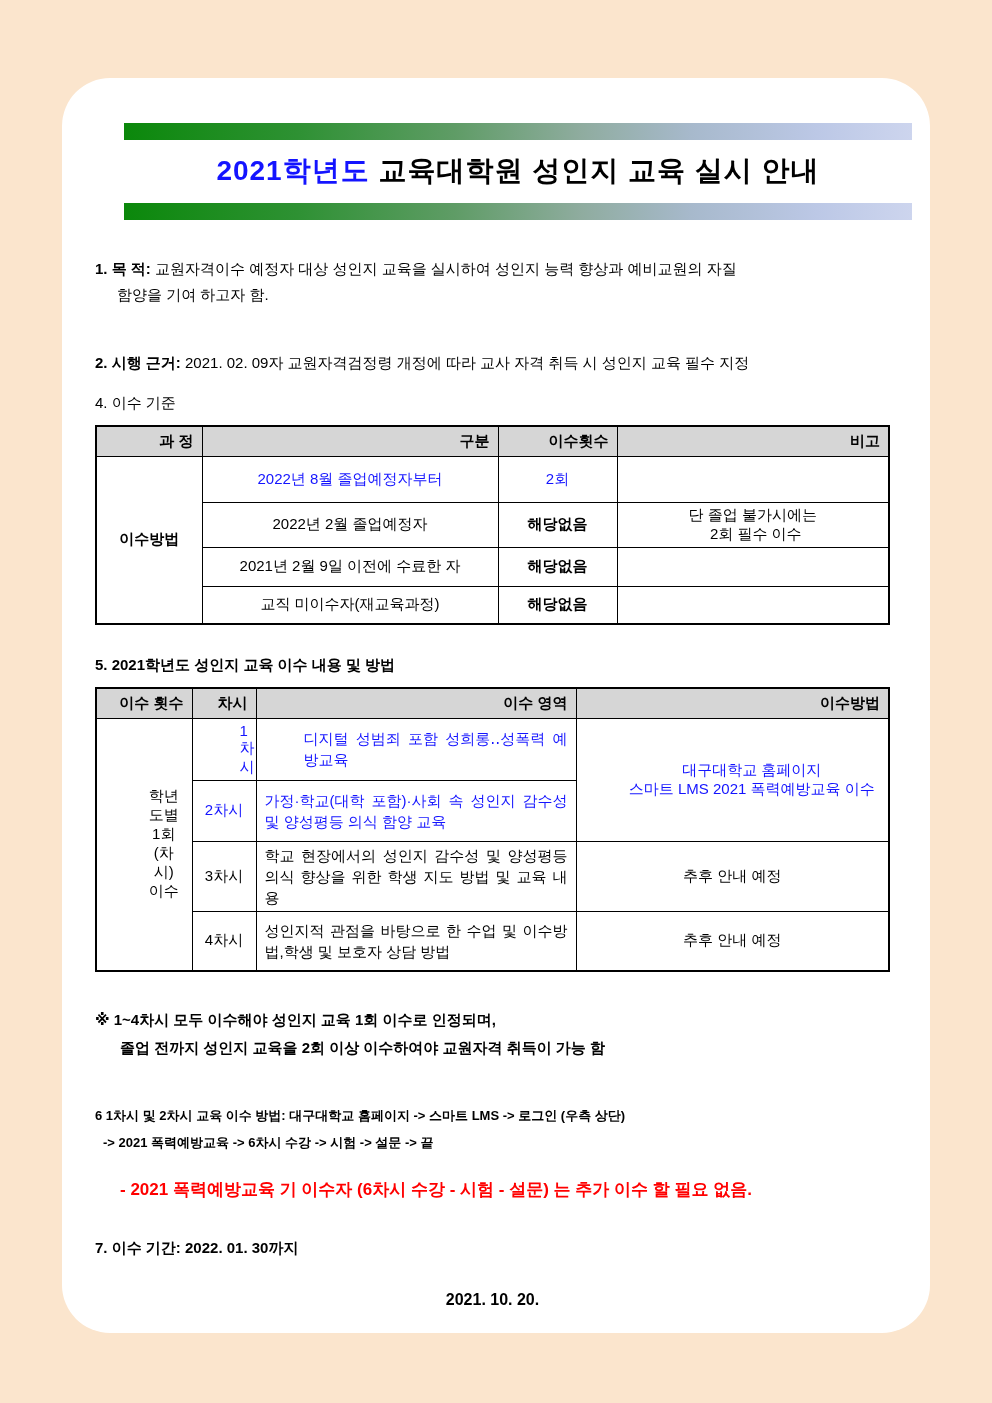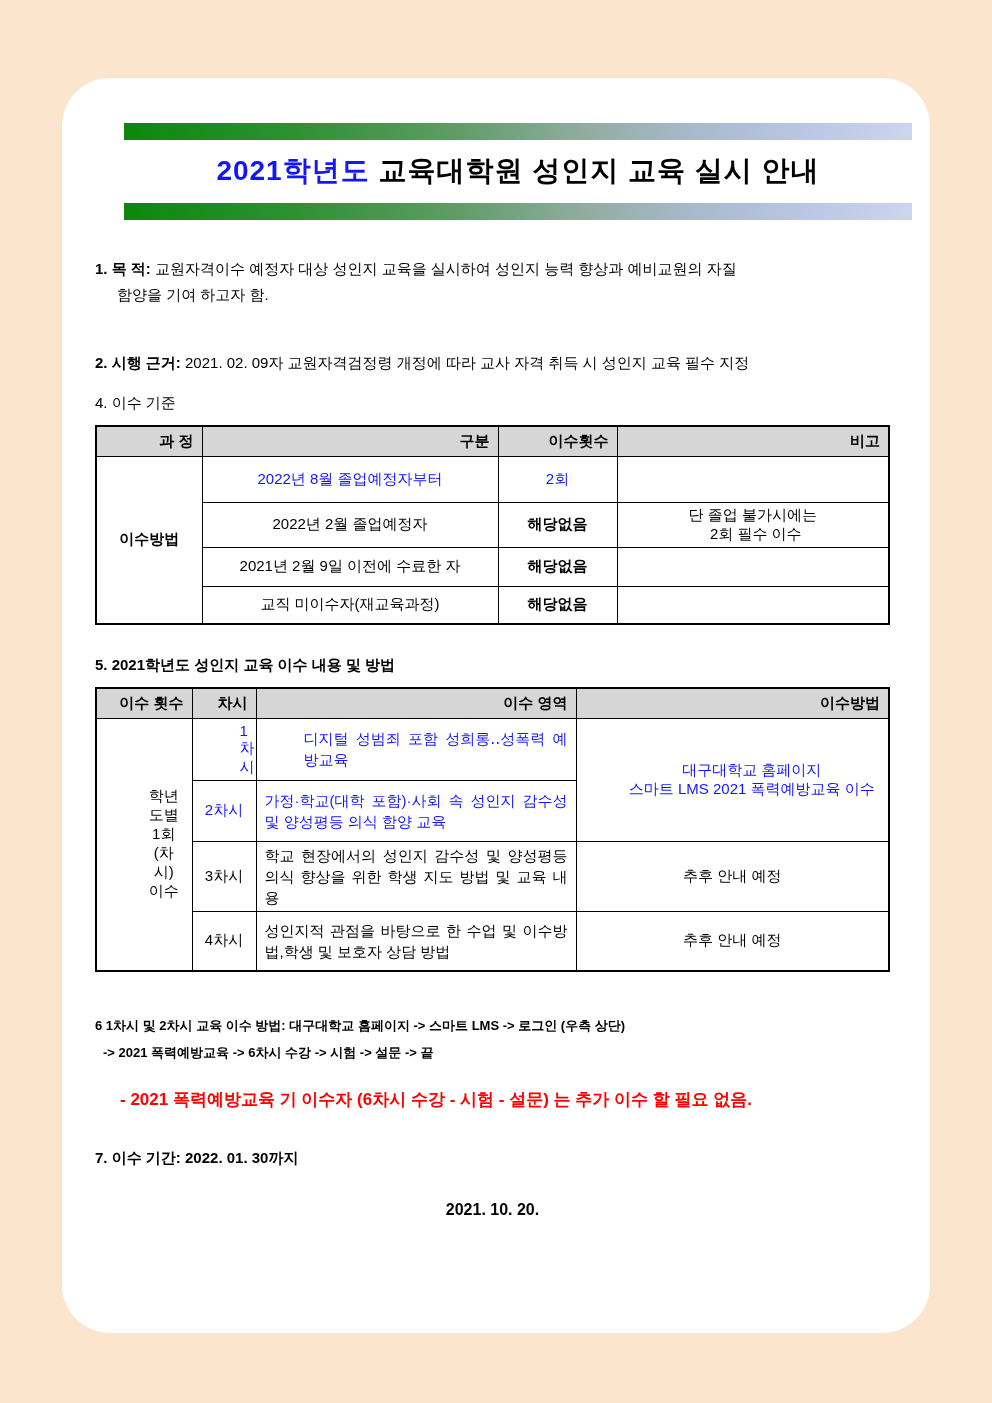--- a/index.html
+++ b/index.html
@@ -177,20 +177,24 @@
           <td class="left">추후 안내 예정</td>
         </tr>
         <tr class="r4">
           <td class="center">4차시</td>
           <td class="justify area">성인지적 관점을 바탕으로 한 수업 및 이수방법,학생 및 보호자 상담 방법</td>
           <td class="left">추후 안내 예정</td>
         </tr>
       </tbody>
         </table>
 
+      <div class="note-block">
+        <div>※ 1~4차시 모두 이수해야 성인지 교육 1회 이수로 인정되며,</div>
+        <div class="note-line2">졸업 전까지 성인지 교육을 2회 이상 이수하여야 교원자격 취득이 가능 함</div>
+      </div>
 
       <div class="s6-block">
         <div>6 1차시 및 2차시 교육 이수 방법: 대구대학교 홈페이지 -&gt; 스마트 LMS -&gt; 로그인 (우측 상단)</div>
         <div class="s6-line2">-&gt; 2021 폭력예방교육 -&gt;  6차시 수강 -&gt; 시험 -&gt; 설문 -&gt; 끝</div>
       </div>
 
       <div class="red-note">- 2021 폭력예방교육 기 이수자 (6차시 수강 - 시험 - 설문) 는 추가 이수 할 필요 없음.</div>
 
       <div class="s7">7. 이수 기간: 2022. 01. 30까지</div>
 

